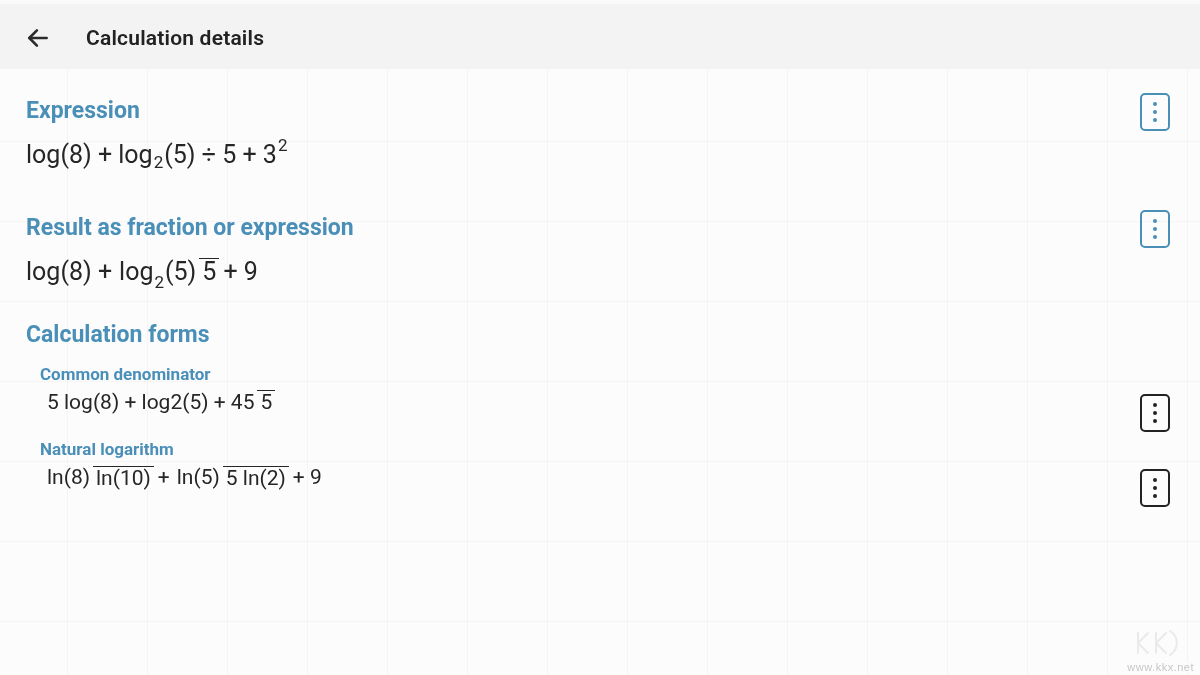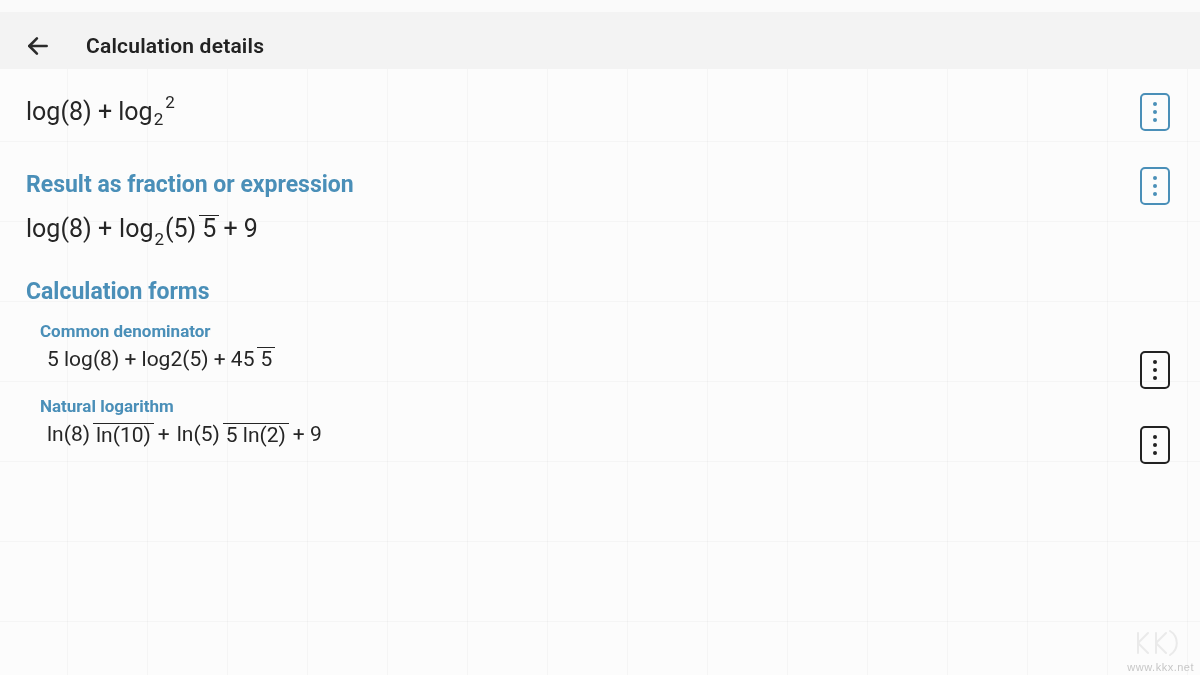--- a/index.html
+++ b/index.html
@@ -14,21 +14,21 @@
     top: 69px; left: 0; right: 0; bottom: 0;
     background-color: #fcfcfc;
     background-image:
       linear-gradient(to right, rgba(0,0,0,0.028) 1px, transparent 1px),
       linear-gradient(to bottom, rgba(0,0,0,0.028) 1px, transparent 1px);
     background-size: 80px 80px;
     background-position: -13px -8px;
     padding: 28px 26px 20px 26px;
   }
   .appbar {
-    position: absolute; top:12px; left:0; right:0;
+    position: absolute; top:4px; left:0; right:0;
     height: 69px;
     background: #f3f3f3;
     border-bottom: 1px solid #d9d9d9;
     display: flex;
     align-items: center;
     padding-left: 24px;
     gap: 34px;
   }
   .appbar .title { font-size: 21px; font-weight: 600; color: #222; letter-spacing: 0.2px;}
   .back-arrow { width: 28px; height: 28px; cursor: pointer; display:flex; align-items:center; justify-content:center;}
@@ -117,23 +117,25 @@
 </div>
 
 <div class="content">
 
   <div class="row">
     <div class="menu-btn blue" style="top:-4px">
       <span class="dot"></span>
         <span class="dot"></span>
         <span class="dot"></span>
     </div>
+    <div class="section-title">Expression</div>
     <div class="expr">
       <span>log(8) + log</span>
         <span class="sub">2</span>
+        <span>(5) ÷ 5 + 3</span>
         <span class="sup">2</span>
     </div>
   </div>
 
   <div class="row">
     <div class="menu-btn blue" style="top:-4px">
       <span class="dot"></span>
         <span class="dot"></span>
         <span class="dot"></span>
     </div>

